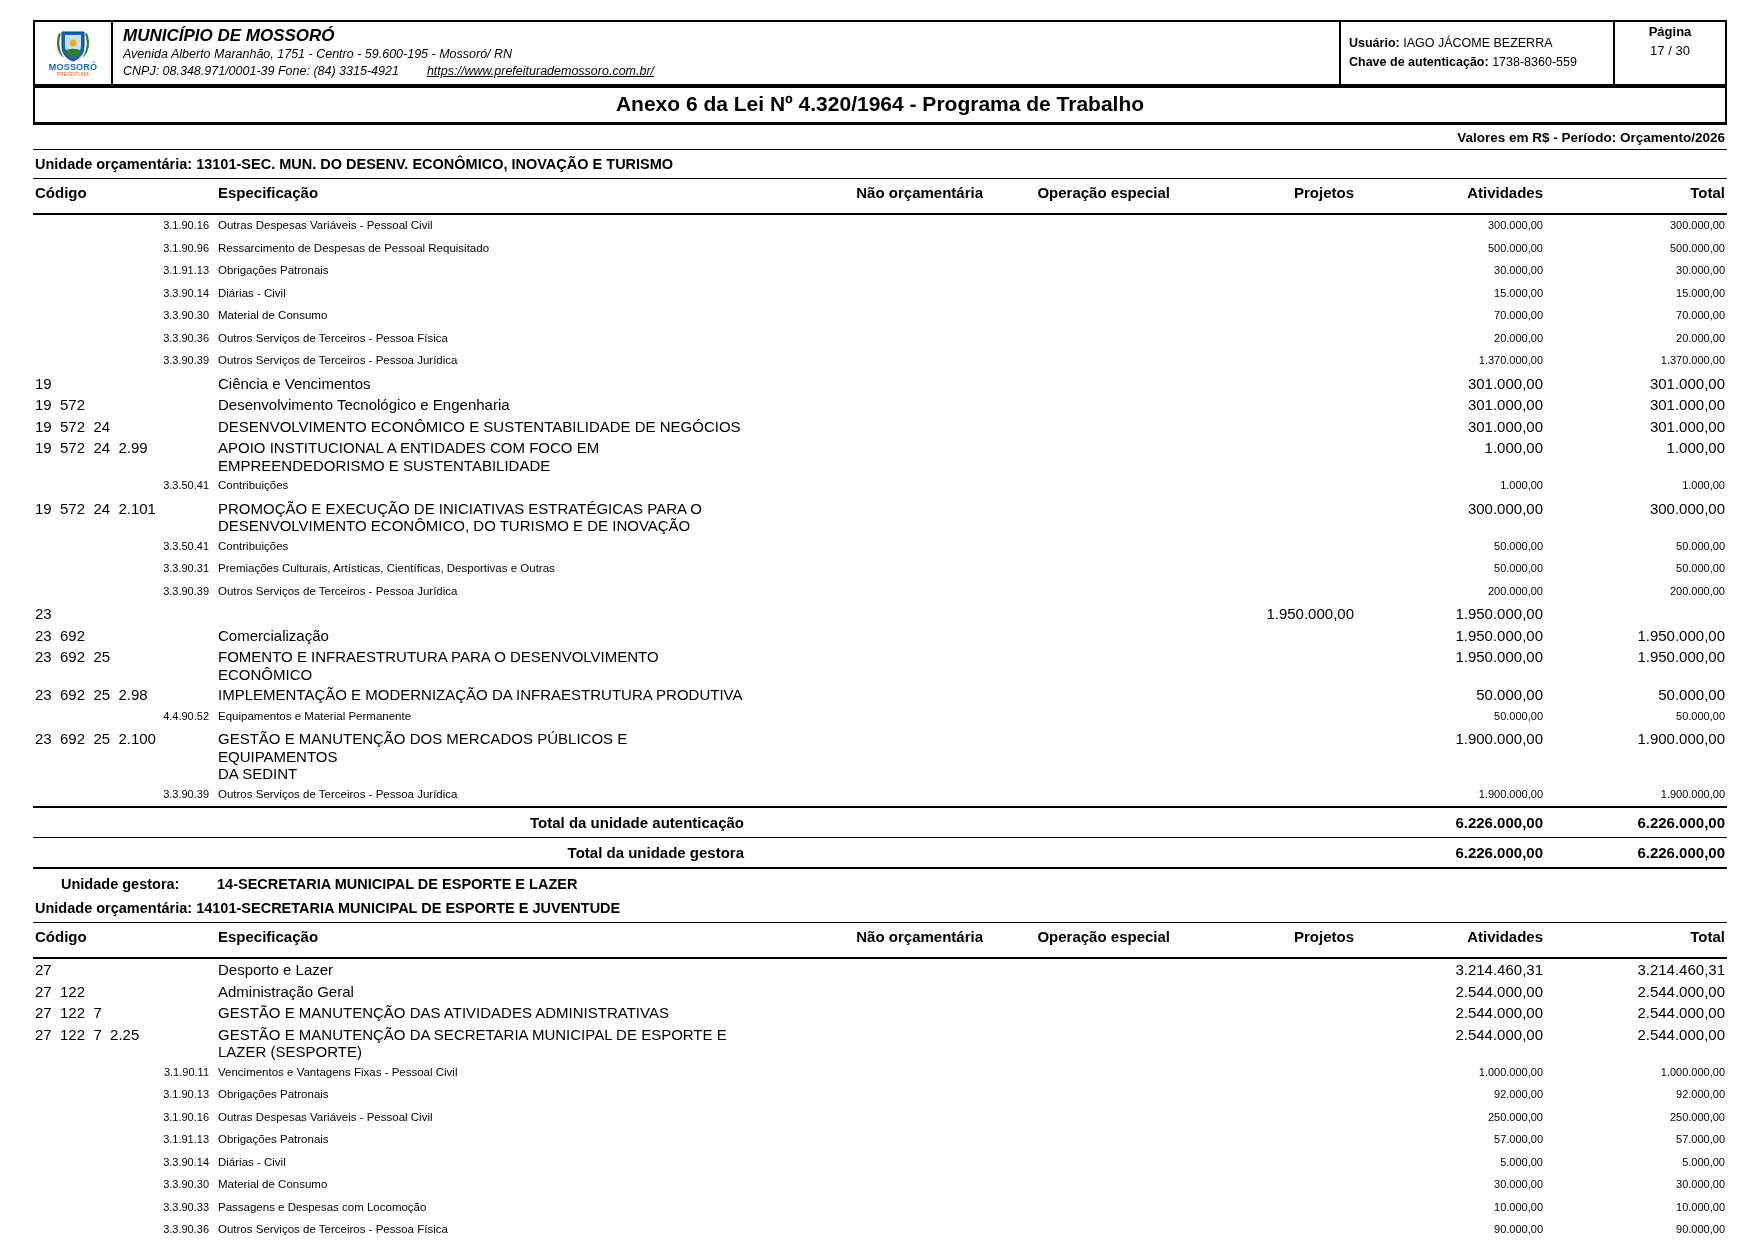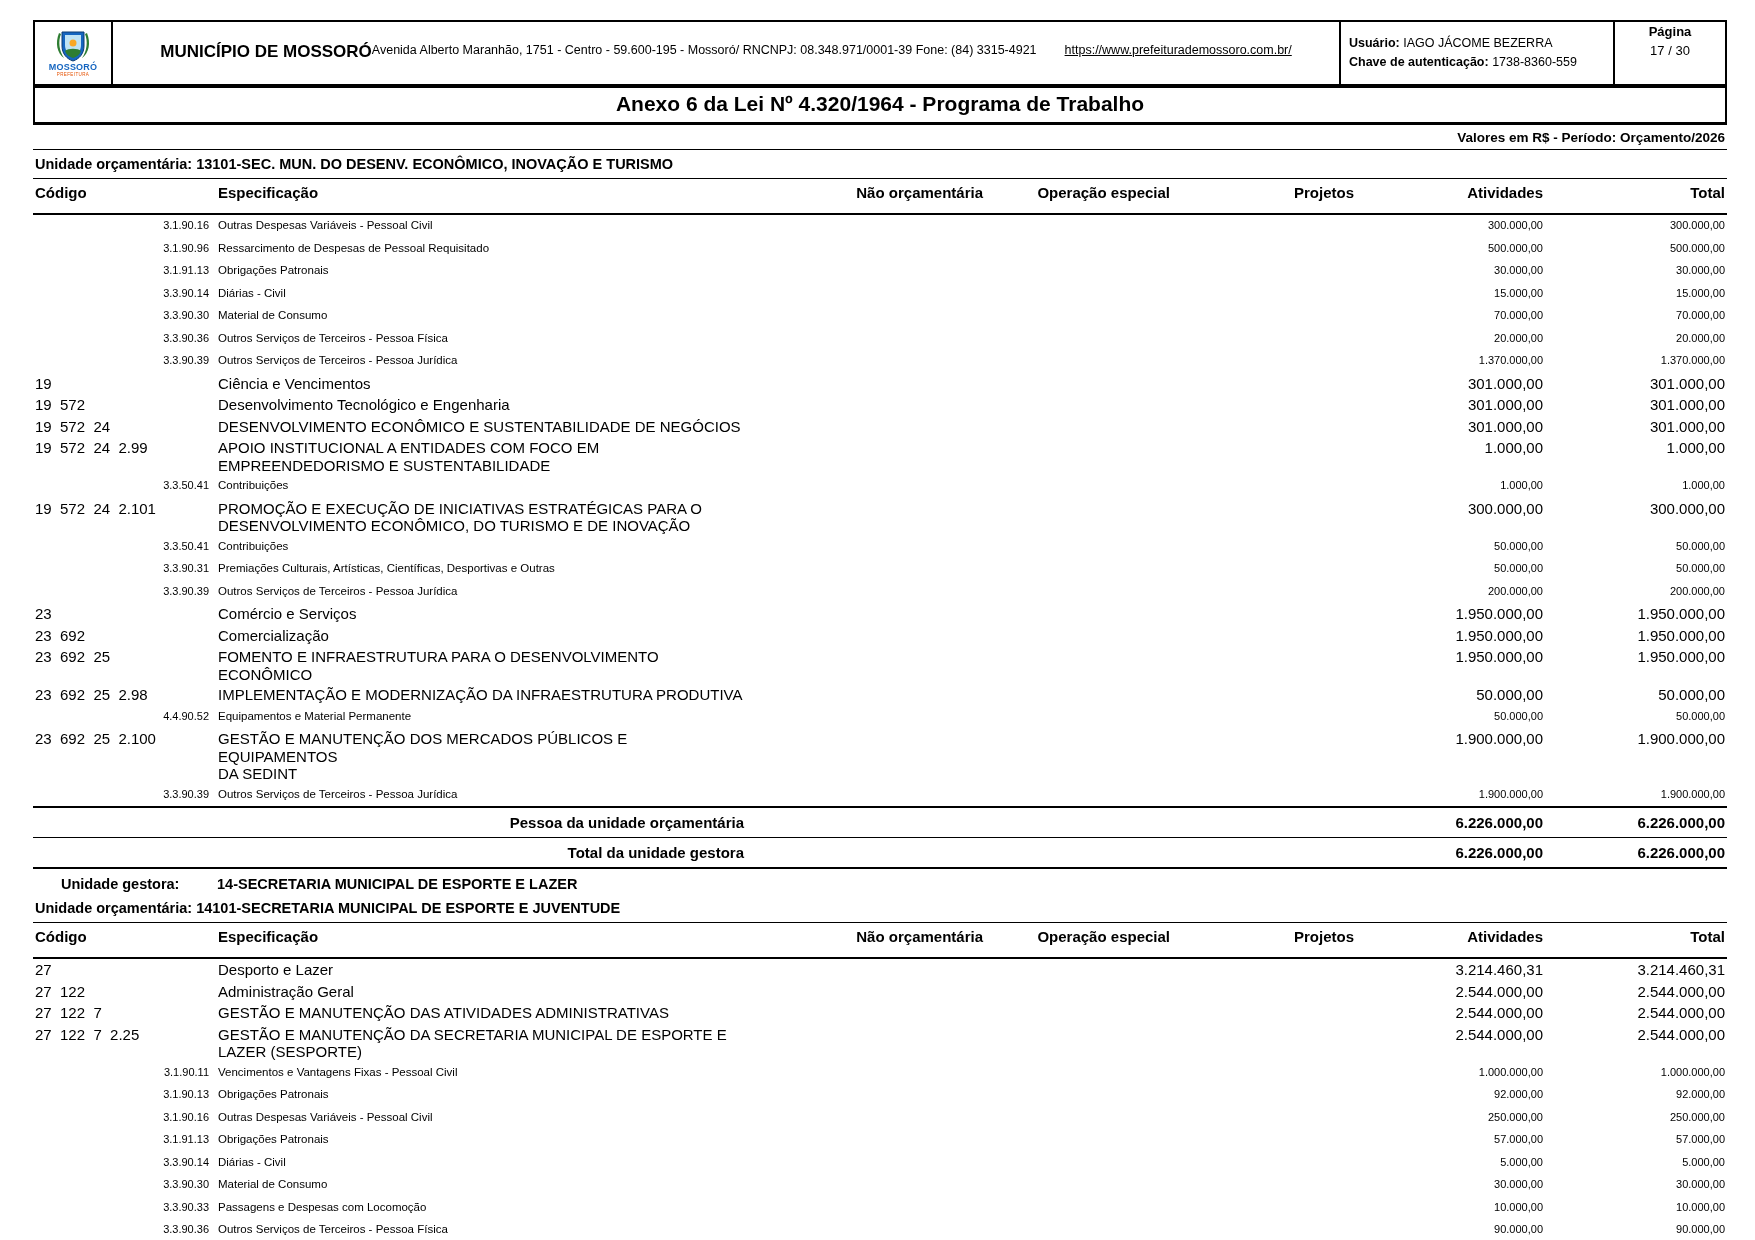--- a/index.html
+++ b/index.html
@@ -9,21 +9,21 @@
     -webkit-font-smoothing:antialiased;
   }
   .page{padding:20px 28px 0 33px;width:1694px;position:relative;}
 
   
   .hdr-box{display:flex;border:2px solid #000;height:62px;}
   .hdr-left{flex:1;display:flex;align-items:stretch;min-width:0;}
   .logo-cell{width:72px;border-right:2px solid #000;display:flex;flex-direction:column;align-items:center;justify-content:center;padding:2px 2px;}
   .logo-name{color:#1565c0;font-weight:bold;font-size:9px;line-height:9px;letter-spacing:.2px;}
   .logo-sub{color:#e65100;font-size:4.5px;line-height:5px;letter-spacing:.4px;}
-  .org-cell{flex:1;padding:20px 10px;display:flex;flex-direction:row;justify-content:center;}
+  .org-cell{flex:1;padding:3px 10px;display:flex;flex-direction:column;justify-content:center;font-style:italic;}
   .org-name{font-weight:bold;font-size:17px;line-height:20px;}
   .org-line{font-size:12.5px;line-height:17px;}
   .org-link{color:#000;text-decoration:underline;margin-left:28px;}
   .hdr-user{width:256px;border-left:2px solid #000;padding:6px 8px;display:flex;flex-direction:column;justify-content:center;font-size:12.5px;line-height:19px;}
   .hdr-user b{font-weight:bold;}
   .hdr-page{width:110px;border-left:2px solid #000;display:flex;flex-direction:column;align-items:center;justify-content:flex-start;font-size:13px;line-height:19px;}
   .hdr-page .pl{font-weight:bold;}
 
   
   .title-box{border:2px solid #000;border-bottom-width:3px;text-align:center;font-weight:bold;font-size:21px;padding:4px 0 6px;}
@@ -247,21 +247,20 @@
         <div class="code">3.3.90.39</div>
         <div class="spec">Outros Serviços de Terceiros - Pessoa Jurídica</div>
         <div></div>
         <div></div>
         <div></div>
         <div class="num">200.000,00</div>
         <div class="num">200.000,00</div>
       </div>
       <div class="grid row level">
         <div class="code">23</div>
-        <div class="spec">Comércio e Serviços</div>
         <div></div>
         <div></div>
         <div></div>
         <div class="num">1.950.000,00</div>
         <div class="num">1.950.000,00</div>
       </div>
       <div class="grid row level">
         <div class="code">23  692</div>
         <div class="spec">Comercialização</div>
         <div></div>
@@ -313,21 +312,21 @@
         <div></div>
         <div></div>
         <div></div>
         <div class="num">1.900.000,00</div>
         <div class="num">1.900.000,00</div>
       </div>
     </div>
 
   <div class="totals">
     <div class="grid total-row">
-      <div class="tlabel">Pessoa da unidade orçamentária</div>
+      <div class="tlabel">Total da unidade autenticação</div>
       <div></div>
         <div></div>
         <div></div>
       <div class="num">6.226.000,00</div>
       <div class="num">6.226.000,00</div>
     </div>
     <div class="grid total-row">
       <div class="tlabel">Total da unidade gestora</div>
       <div></div>
         <div></div>

